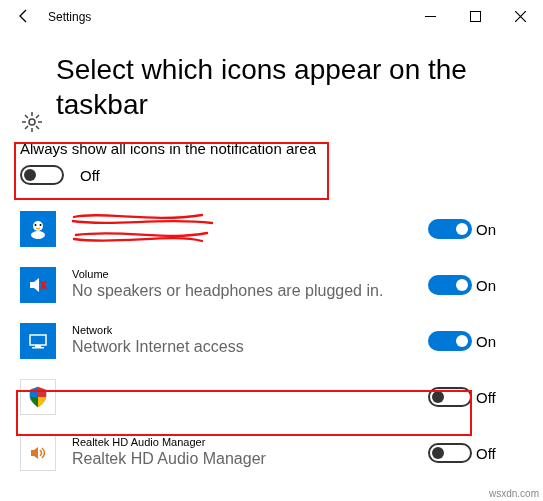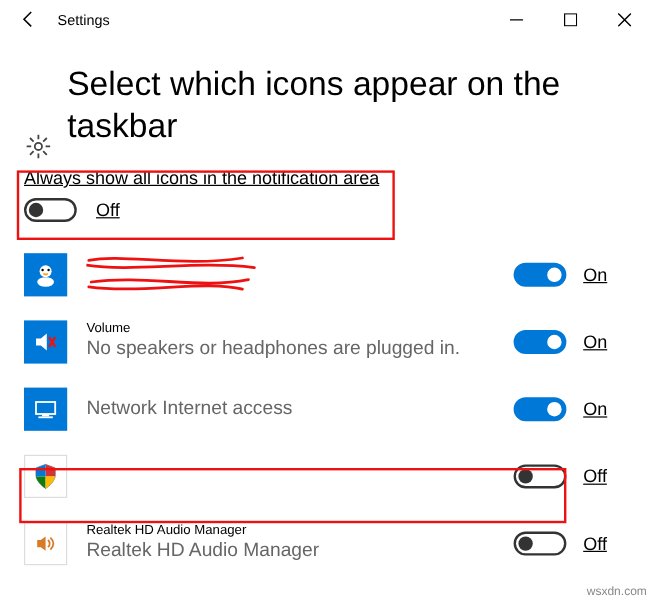--- a/index.html
+++ b/index.html
@@ -5,36 +5,36 @@
   * { box-sizing: border-box; font-family: "Segoe UI", Arial, sans-serif; }
   body { margin: 0; background: #fff; width: 543px; height: 501px; overflow: hidden; position: relative; }
   .titlebar { height: 32px; background: #fff; display: flex; align-items: center; }
   .back { width: 48px; height: 32px; display:flex; align-items:center; justify-content:center; }
   .title { flex: 1; font-size: 12px; color:#000; padding-top:2px;}
   .wbtn { width: 45px; height: 32px; display:flex; align-items:center; justify-content:center; }
   .content { padding: 10px 20px 0 20px; position:relative;}
   .gear { position:absolute; left:22px; top:80px; }
   .heading { font-size: 28px; font-weight: 350; color:#000; margin: 10px 0 18px 36px; line-height:1.25;}
   .row-master { margin-top:18px; }
-  .master-label { font-size: 15px; color:#000;text-decoration:underline; }
+  .master-label { font-size: 15px; color:#000; }
   .master-ctrl { margin-top: 8px; display:flex; align-items:center; gap:16px;}
   .toggle { width:44px; height:20px; border:2px solid #333; border-radius:11px; position:relative; display:inline-block;}
   .toggle.off .knob { left:0px; background:#333; }
   .toggle.on { background:#0078d7; border-color:#0078d7;}
   .toggle.on .knob { right:0px; background:#fff;}
   .knob { width:12px; height:12px; border-radius:50%; position:absolute; top:2px;}
   .toggle.off .knob{ left:2px; }
   .toggle.on .knob{ right:2px; }
-  .tstate { font-size:15px; color:#000;text-decoration:underline;}
+  .tstate { font-size:15px; color:#000;}
   .item { display:flex; align-items:center; height:56px; gap:16px; padding:2px 0;}
   .icn { width:36px; height:36px; background:#0078d7; display:flex; align-items:center; justify-content:center; flex-shrink:0;}
   .labels { flex:1; min-width:0;}
   .lbl { font-size:11px; color:#000; line-height:1.2;}
   .sub { font-size:16px; color:#666; line-height:1.3;}
-  .ctrl { display:flex; align-items:center; gap:14px; width:95px; flex-shrink:0;margin-left:20px;}
+  .ctrl { display:flex; align-items:center; gap:4px; width:95px; flex-shrink:0;margin-left:20px;}
   .redbox1 { position:absolute; border:2px solid #e11; left:14px; top:142px; width:315px; height:58px; pointer-events:none;}
   .redbox2 { position:absolute; border:2px solid #e11; left:16px; top:390px; width:456px; height:46px; pointer-events:none;}
   .footer-wm { position:absolute; right:4px; bottom:2px; font-size:10px; color:#888;}
 </style>
 </head>
 <body>
 
 <div class="titlebar">
   <div class="back">
     <svg width="16" height="16" viewBox="0 0 16 16">
@@ -133,20 +133,21 @@
 
   <div class="item">
     <div class="icn">
       <svg width="22" height="22" viewBox="0 0 22 22">
           <rect x="3" y="5" width="16" height="10" fill="none" stroke="#fff" stroke-width="1.5"></rect>
           <rect x="8" y="15" width="6" height="2" fill="#fff"></rect>
           <rect x="5" y="17" width="12" height="1.5" fill="#fff"></rect>
         </svg>
     </div>
     <div class="labels">
+      <div class="lbl">Network</div>
       <div class="sub">Network Internet access</div>
     </div>
     <div class="ctrl">
       <span class="toggle on">
           <span class="knob"></span>
         </span>
       <span class="tstate">On</span>
     </div>
   </div>
 

